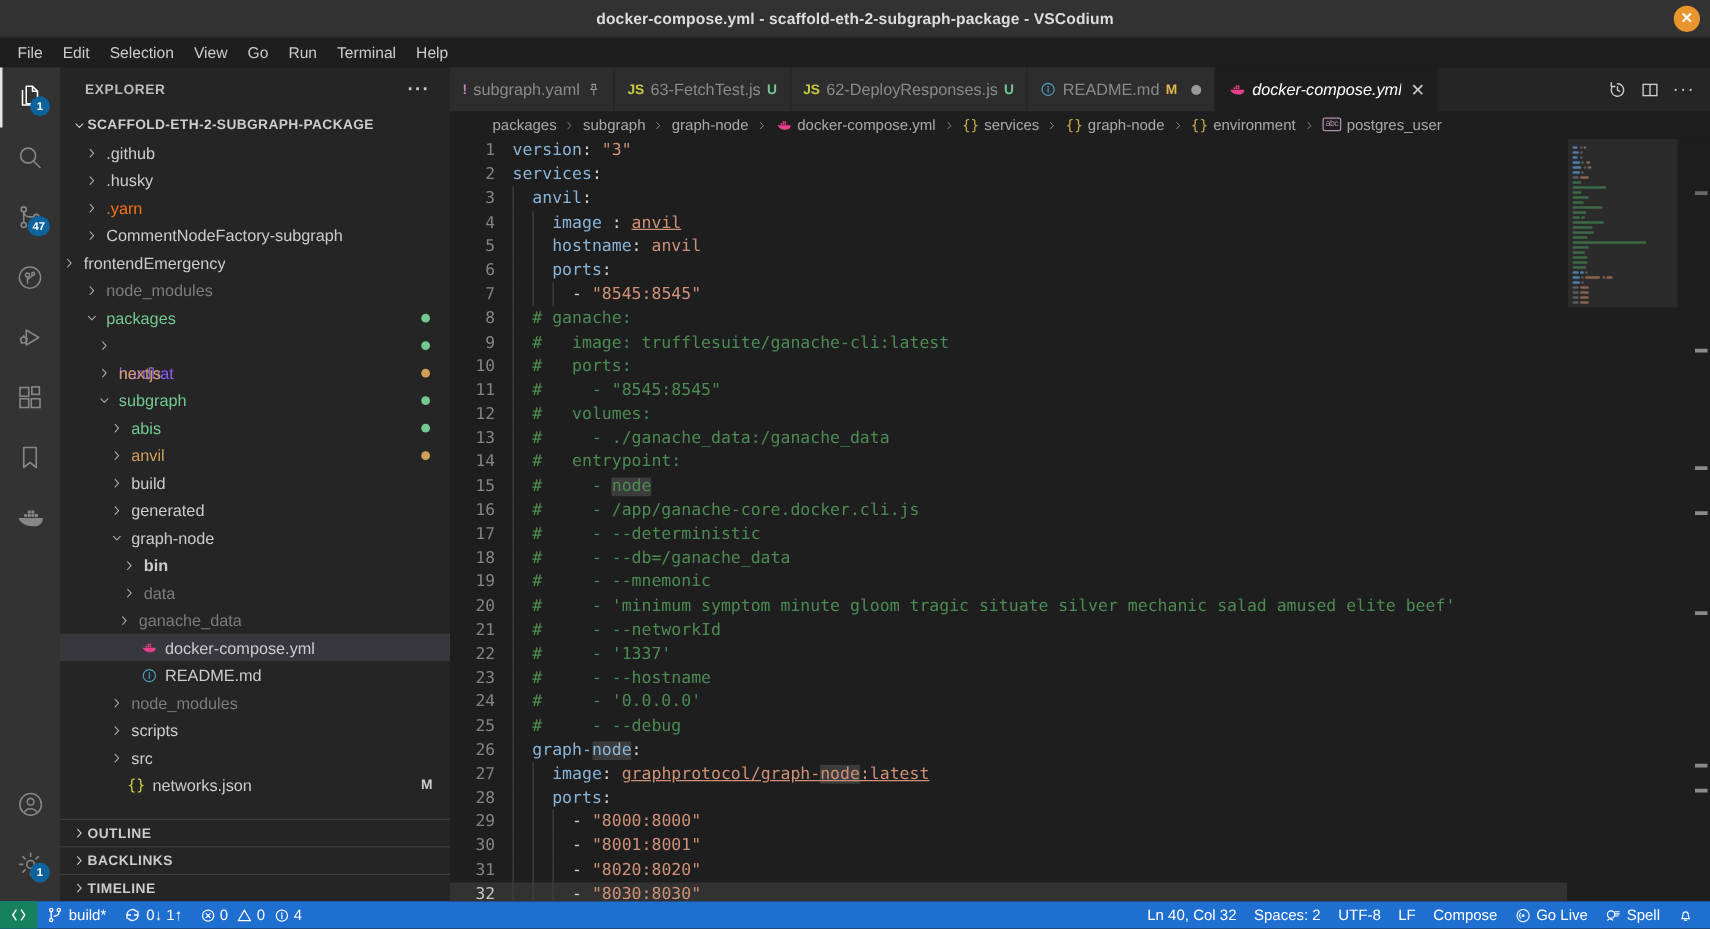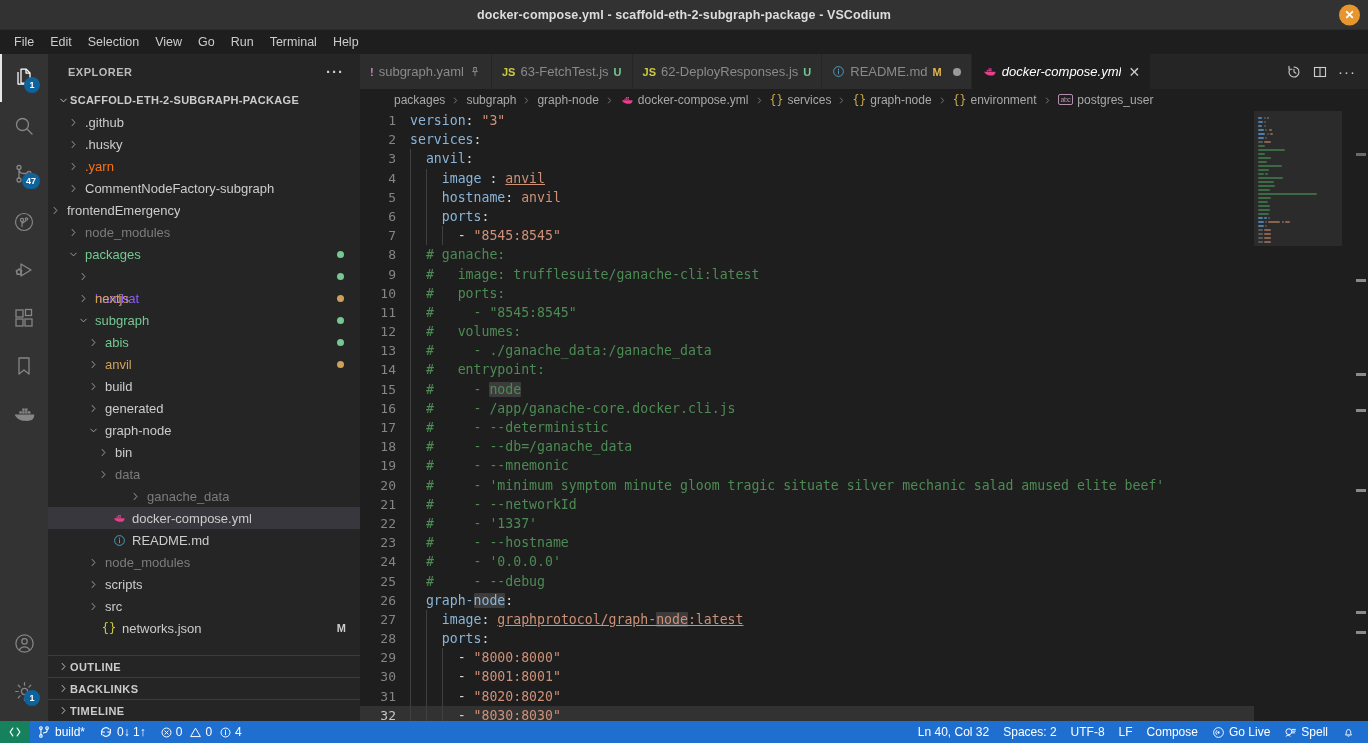--- a/index.html
+++ b/index.html
@@ -465,32 +465,32 @@
               <span style="width: 5px;"></span>
               <span class="r-label" style="color: rgb(204, 204, 204);">graph-node</span>
             </div>
             <div class="row" style="padding-left: 48px;">
               <span class="chev">
                 <svg width="11" height="11" viewBox="0 0 16 16">
                   <path d="M6 3.5l4 4.5-4 4.5" stroke="#a9a9a9" stroke-width="1.3" fill="none" stroke-linecap="round" stroke-linejoin="round"></path>
                 </svg>
               </span>
               <span style="width: 5px;"></span>
-              <span class="r-label" style="color: rgb(204, 204, 204);">bin</span>
+              <span class="r-label" style="color: rgb(204, 204, 204); font-weight: bold;">bin</span>
             </div>
             <div class="row" style="padding-left: 48px;">
               <span class="chev">
                 <svg width="11" height="11" viewBox="0 0 16 16">
                   <path d="M6 3.5l4 4.5-4 4.5" stroke="#a9a9a9" stroke-width="1.3" fill="none" stroke-linecap="round" stroke-linejoin="round"></path>
                 </svg>
               </span>
               <span style="width: 5px;"></span>
               <span class="r-label" style="color: rgb(124, 124, 124);">data</span>
             </div>
-            <div class="row" style="padding-left: 44px; margin-left: 36px;">
+            <div class="row" style="padding-left: 44px;">
               <span class="chev">
                 <svg width="11" height="11" viewBox="0 0 16 16">
                   <path d="M6 3.5l4 4.5-4 4.5" stroke="#a9a9a9" stroke-width="1.3" fill="none" stroke-linecap="round" stroke-linejoin="round"></path>
                 </svg>
               </span>
               <span style="width: 5px;"></span>
               <span class="r-label" style="color: rgb(124, 124, 124);">ganache_data</span>
             </div>
             <div class="row selected" style="padding-left: 48px;">
               <span style="width: 14px;"></span>

